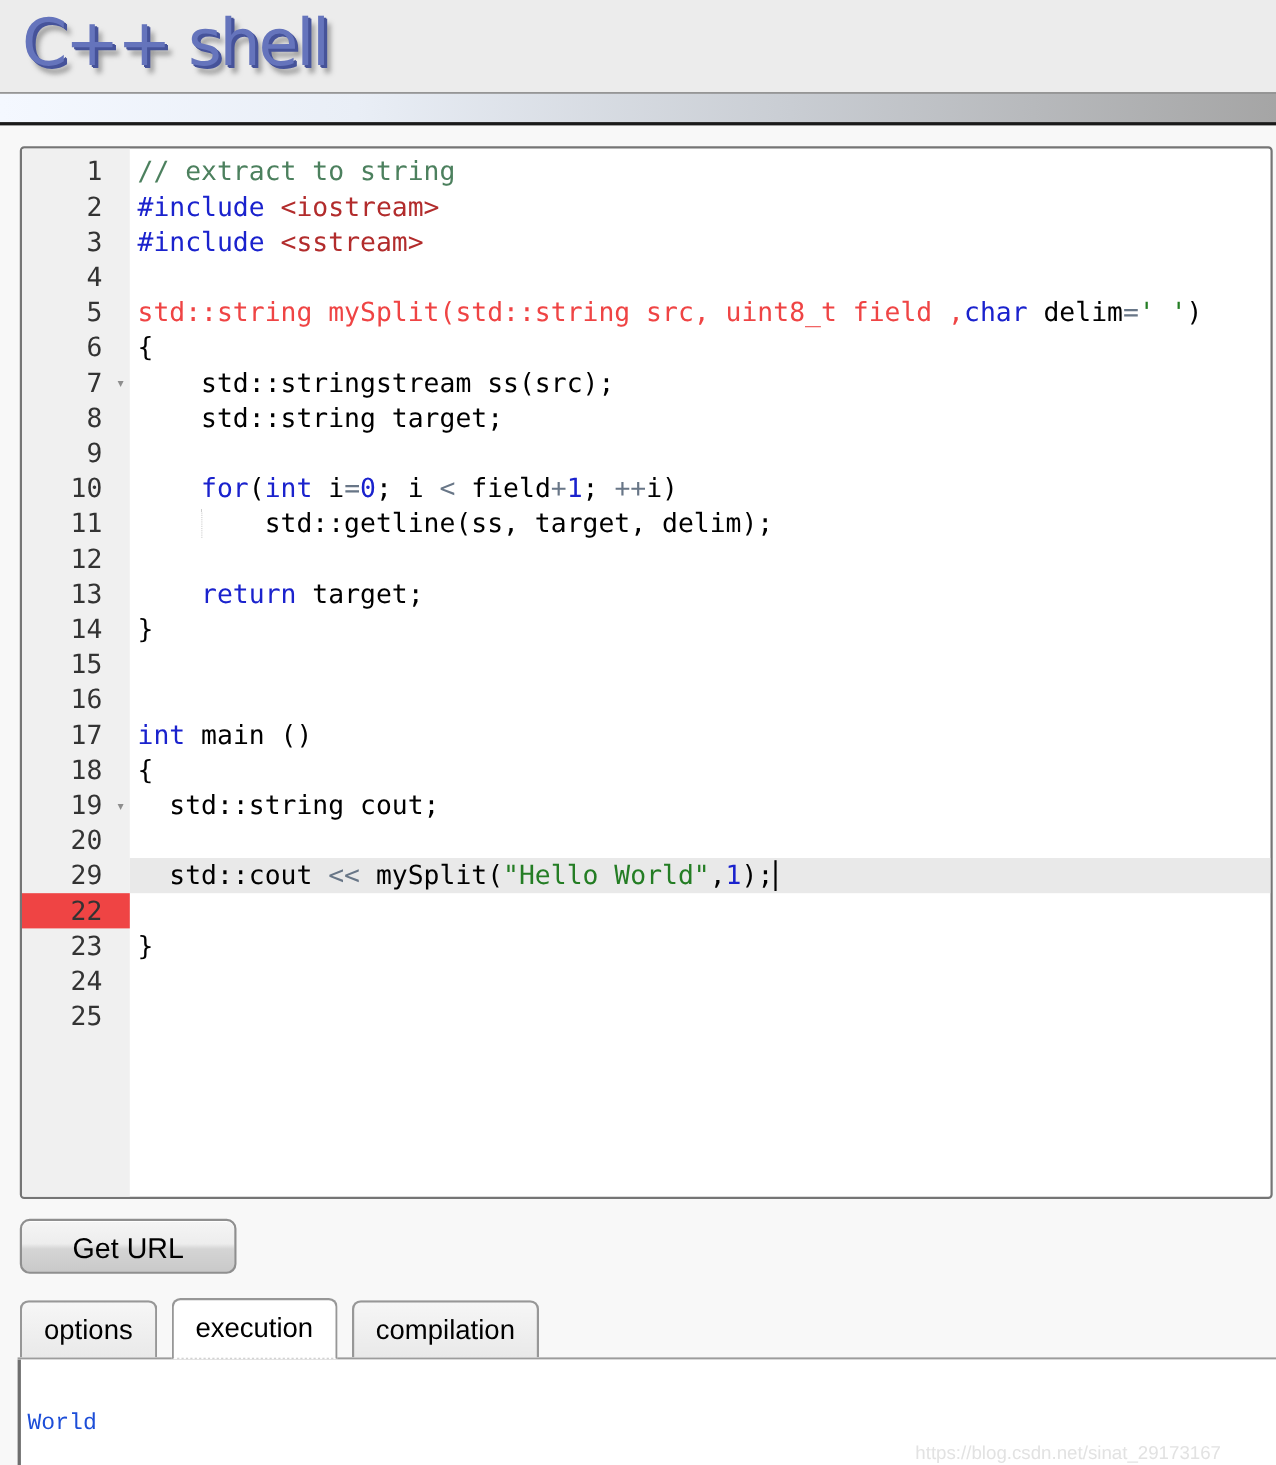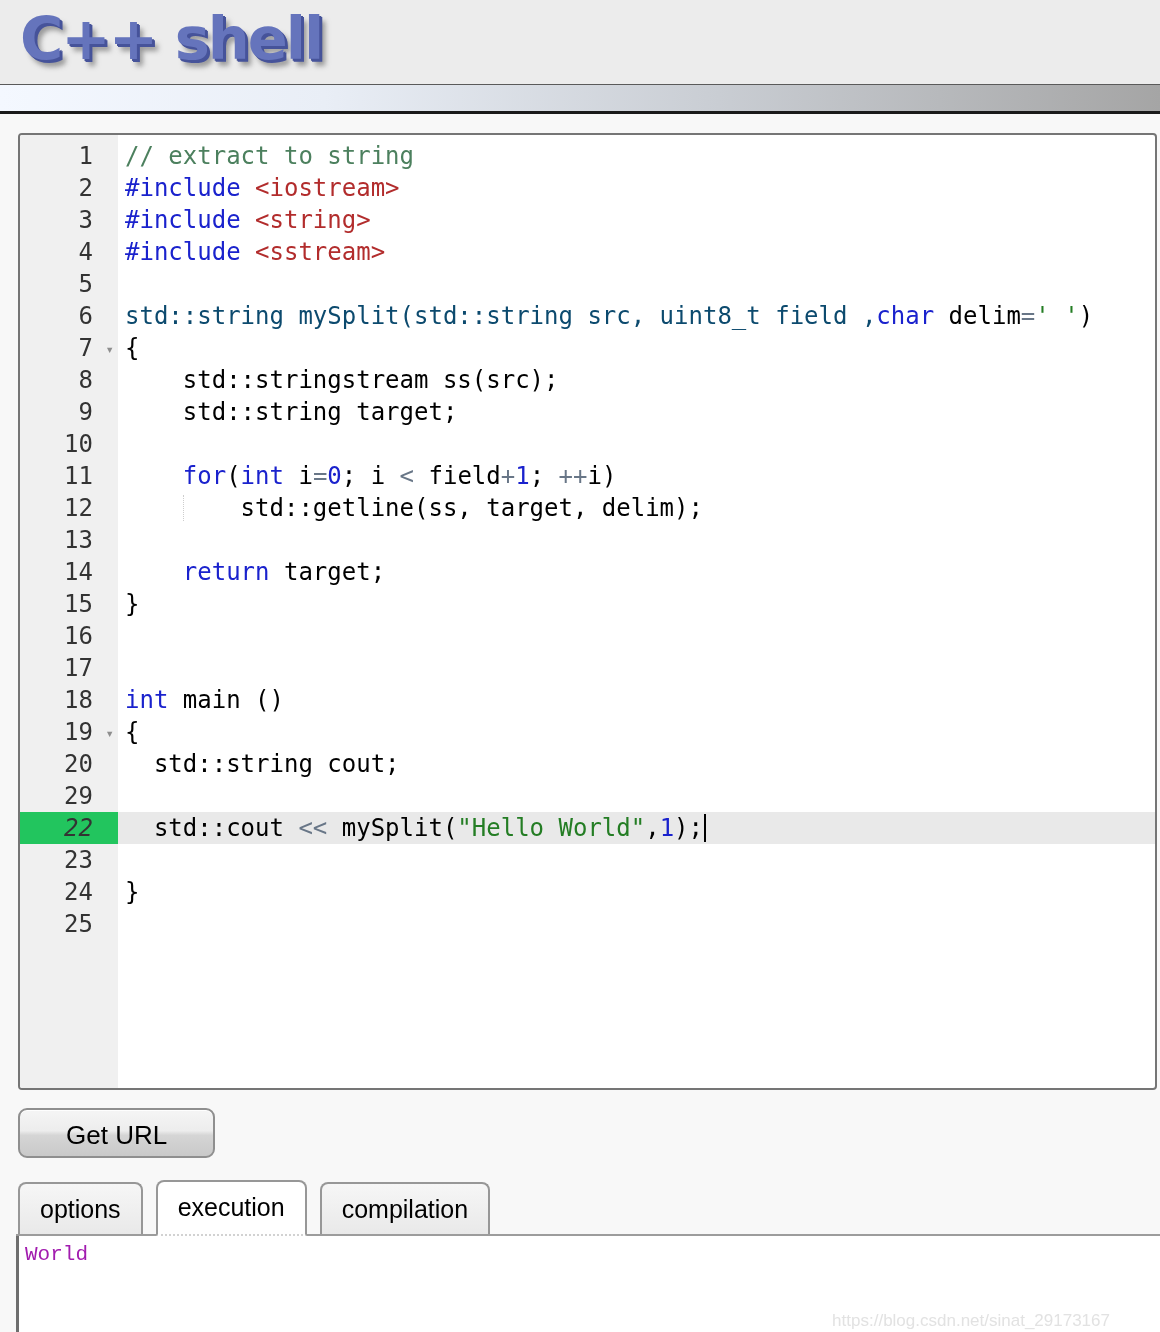--- a/index.html
+++ b/index.html
@@ -8,21 +8,21 @@
     background:#f8f8f8;
     font-family:"Liberation Sans",sans-serif;
     position:relative;
   }
   
   .header{height:84px;background:#ececec;}
   .logo{
     display:inline-block;
     padding:4px 0 0 20px;
     font-family:"DejaVu Sans",sans-serif;
-    font-weight:bold;
+    font-weight:normal;
     font-size:59px;
     letter-spacing:-2px;
     color:#6574bc;
     text-shadow:2px 2px 0 #46539a,3px 3px 0 #46539a,6px 7px 5px rgba(125,125,125,.75);
   }
   
   .band{
     height:26px;
     border-top:1px solid #5a5a5a;
     border-bottom:3px solid #1a1a1a;
@@ -40,21 +40,21 @@
   }
   .gutter{
     width:98px;flex:none;
     background:#f0f0f0;
     padding-top:5px;
     font-family:"DejaVu Sans Mono",monospace;
     font-size:24px;line-height:32px;
     color:#333333;
   }
   .gl{height:32px;text-align:right;padding-right:25px;position:relative;}
-  .gl.act{background:#22c55e;font-style:italic;}
+  .gl.act{background:#ef4444;}
   .fold{
     position:absolute;right:4px;top:1px;
     font-size:14px;line-height:32px;color:#8e8e8e;
   }
   .code{
     flex:1;position:relative;
     padding-top:5px;
     font-family:"DejaVu Sans Mono",monospace;
     font-size:24px;line-height:32px;
     color:#000;
@@ -106,22 +106,23 @@
   .panel{
     margin-left:16px;
     height:97px;
     border-left:3px solid #6e6e6e;
     background:#ffffff;
     padding:6px 0 0 6px;
     position:relative;
   }
   .out-text{
     font-family:"Liberation Mono",monospace;
-    font-size:21px;line-height:26px;color:#a21caf;
+    font-size:21px;line-height:26px;color:#1d4ed8;
     white-space:pre;
+    margin-top:40px;
   }
   .watermark{
     position:absolute;right:50px;bottom:8px;
     font-size:17px;color:#e2e2e2;
   }
 </style>
 </head>
 <body>
 
 <div class="header">
@@ -154,24 +155,23 @@
       <div class="gl"><span>20</span></div>
       <div class="gl"><span>29</span></div>
       <div class="gl act"><span>22</span></div>
       <div class="gl"><span>23</span></div>
       <div class="gl"><span>24</span></div>
       <div class="gl"><span>25</span></div>
     </div>
   <div class="code" id="codearea">
       <div class="cl"><span style="color: rgb(76, 128, 94);">// extract to string</span></div>
       <div class="cl"><span style="color: rgb(26, 34, 205);">#include</span><span style="color: rgb(0, 0, 0);"> </span><span style="color: rgb(178, 44, 44);">&lt;iostream&gt;</span></div>
-      <div class="cl"><span style="color: rgb(26, 34, 205);">#include</span><span style="color: rgb(0, 0, 0);"> </span><span style="color: rgb(178, 44, 44);">&lt;string&gt;</span></div>
       <div class="cl"><span style="color: rgb(26, 34, 205);">#include</span><span style="color: rgb(0, 0, 0);"> </span><span style="color: rgb(178, 44, 44);">&lt;sstream&gt;</span></div>
       <div class="cl"></div>
-      <div class="cl"><span style="color: #0c4a6e;">std::string mySplit(std::string src, uint8_t field ,</span><span style="color: rgb(26, 34, 205);">char</span><span style="color: rgb(0, 0, 0);"> delim</span><span style="color: rgb(104, 118, 135);">=</span><span style="color: rgb(36, 125, 36);">' '</span><span style="color: rgb(0, 0, 0);">)</span></div>
+      <div class="cl"><span style="color: #ef4444;">std::string mySplit(std::string src, uint8_t field ,</span><span style="color: rgb(26, 34, 205);">char</span><span style="color: rgb(0, 0, 0);"> delim</span><span style="color: rgb(104, 118, 135);">=</span><span style="color: rgb(36, 125, 36);">' '</span><span style="color: rgb(0, 0, 0);">)</span></div>
       <div class="cl"><span style="color: rgb(0, 0, 0);">{</span></div>
       <div class="cl"><span style="color: rgb(0, 0, 0);">    std::stringstream ss(src);</span></div>
       <div class="cl"><span style="color: rgb(0, 0, 0);">    std::string target;</span></div>
       <div class="cl"></div>
       <div class="cl"><span style="color: rgb(0, 0, 0);">    </span><span style="color: rgb(26, 34, 205);">for</span><span style="color: rgb(0, 0, 0);">(</span><span style="color: rgb(26, 34, 205);">int</span><span style="color: rgb(0, 0, 0);"> i</span><span style="color: rgb(104, 118, 135);">=</span><span style="color: rgb(26, 34, 205);">0</span><span style="color: rgb(0, 0, 0);">; i </span><span style="color: rgb(104, 118, 135);">&lt;</span><span style="color: rgb(0, 0, 0);"> field</span><span style="color: rgb(104, 118, 135);">+</span><span style="color: rgb(26, 34, 205);">1</span><span style="color: rgb(0, 0, 0);">; </span><span style="color: rgb(104, 118, 135);">++</span><span style="color: rgb(0, 0, 0);">i)</span></div>
       <div class="cl"><span class="guide" style="left: 64.84px;"></span><span style="color: rgb(0, 0, 0);">        std::getline(ss, target, delim);</span></div>
       <div class="cl"></div>
       <div class="cl"><span style="color: rgb(0, 0, 0);">    </span><span style="color: rgb(26, 34, 205);">return</span><span style="color: rgb(0, 0, 0);"> target;</span></div>
       <div class="cl"><span style="color: rgb(0, 0, 0);">}</span></div>
       <div class="cl"></div>

